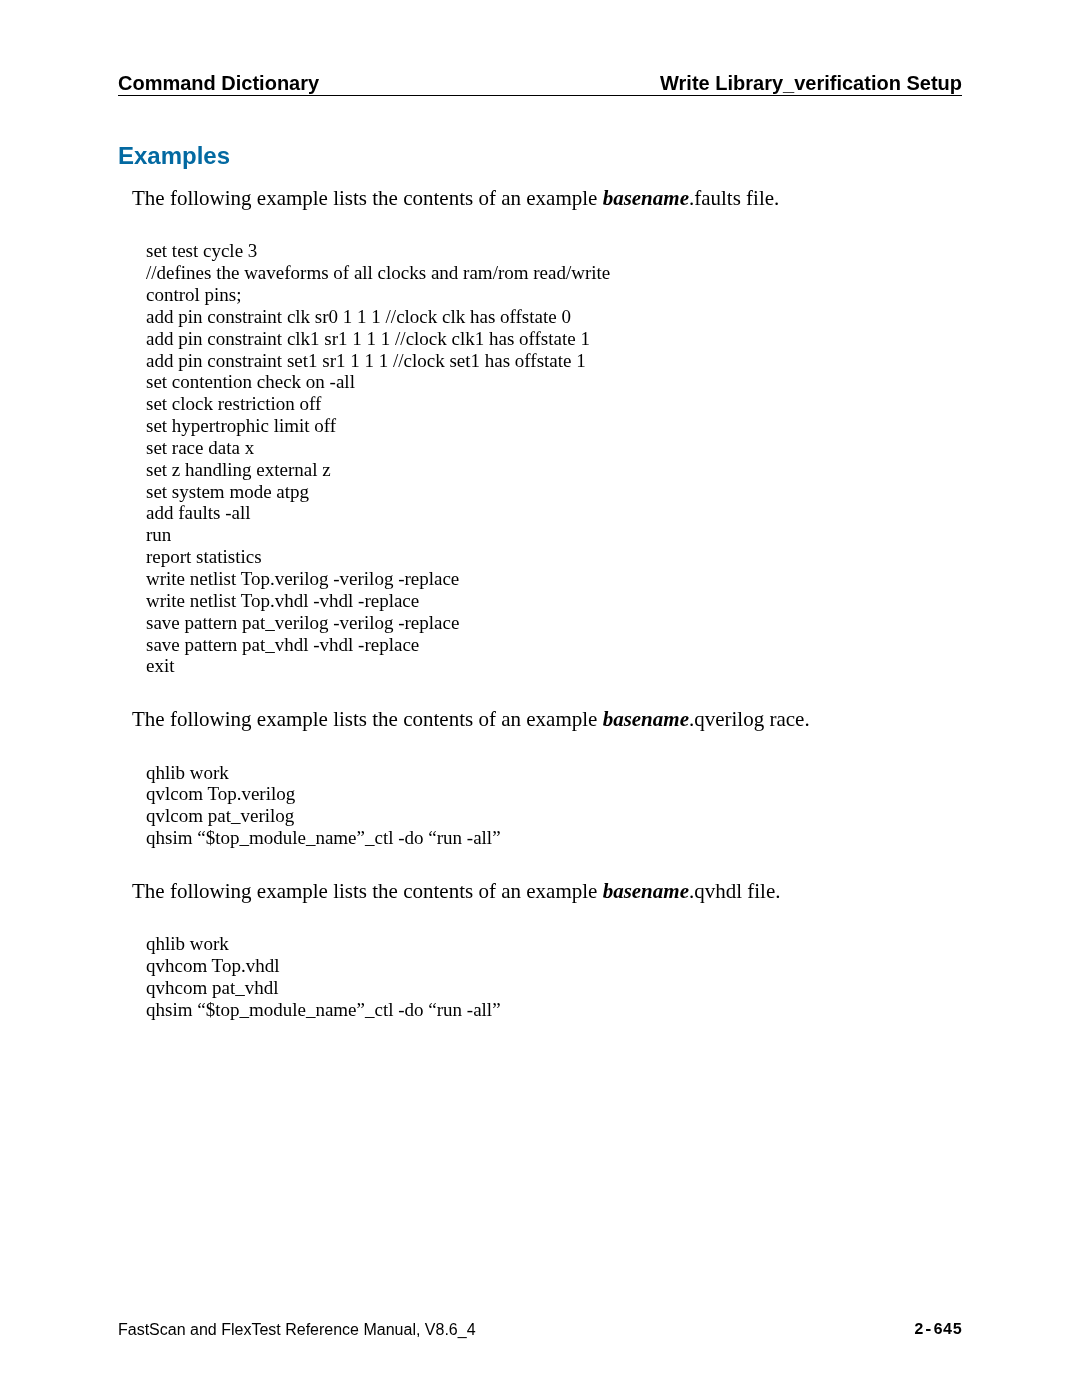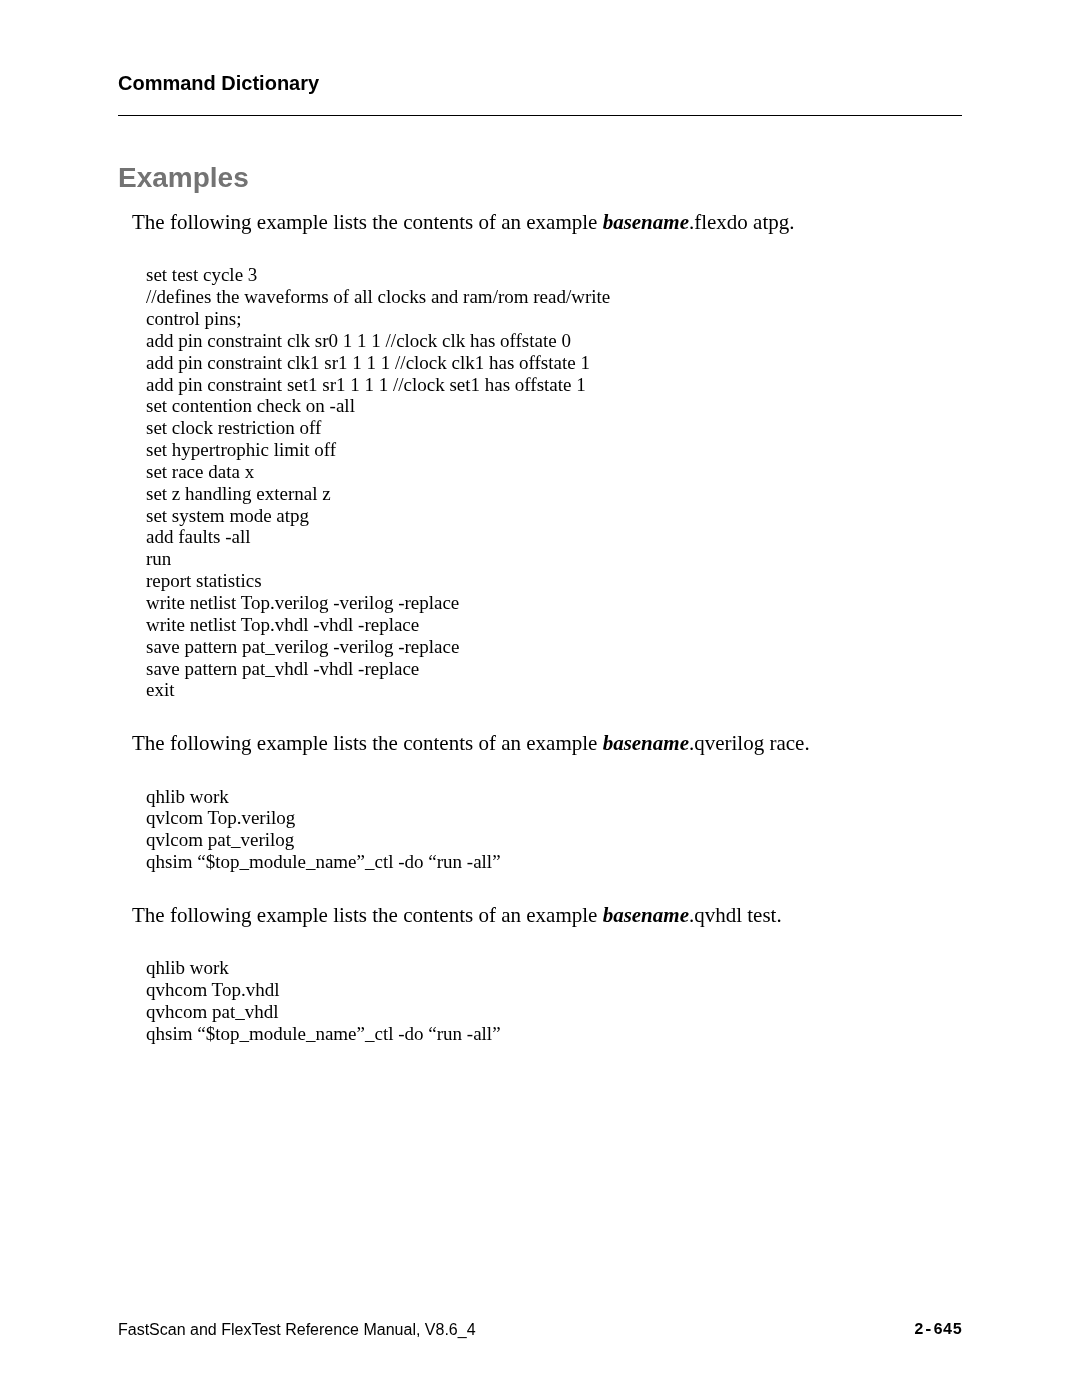--- a/index.html
+++ b/index.html
@@ -16,29 +16,29 @@
     min-height: 1397px;
     padding: 72px 118px 40px 118px;
     position: relative;
   }
   .header {
     display: flex;
     justify-content: space-between;
     font-family: Arial, Helvetica, sans-serif;
     font-weight: bold;
     font-size: 20px;
-    padding-bottom: 20px;
+    padding-bottom: 0;
     border-bottom: 1px solid #000;
     margin-bottom: 46px;
   }
   .section-heading {
     font-family: Arial, Helvetica, sans-serif;
     font-weight: bold;
-    font-size: 28px;
-    color: #737373;
+    font-size: 24px;
+    color: #0369a1;
     margin: 0 0 14px 0;
   }
   .intro {
     font-size: 21px;
     line-height: 1.35;
     margin: 0 0 28px 14px;
   }
   .intro .basename {
     font-weight: bold;
     font-style: italic;
@@ -67,26 +67,27 @@
     font-family: Liberation Mono, monospace;
   }
 </style>
 </head>
 <body>
 
 <div class="page">
 
   <div class="header">
     <span>Command Dictionary</span>
+    <span>Write Library_verification Setup</span>
   </div>
 
   <h2 class="section-heading">Examples</h2>
 
   <p class="intro">
-    <span>The following example lists the contents of an example </span><span class="basename">basename</span><span>.flexdo atpg.</span>
+    <span>The following example lists the contents of an example </span><span class="basename">basename</span><span>.faults file.</span>
   </p>
   <div class="codeblock">set test cycle 3
 //defines the waveforms of all clocks and ram/rom read/write
 control pins;
 add pin constraint clk sr0 1 1 1 //clock clk has offstate 0
 add pin constraint clk1 sr1 1 1 1 //clock clk1 has offstate 1
 add pin constraint set1 sr1 1 1 1 //clock set1 has offstate 1
 set contention check on -all
 set clock restriction off
 set hypertrophic limit off
@@ -104,21 +105,21 @@
 
   <p class="intro">
     <span>The following example lists the contents of an example </span><span class="basename">basename</span><span>.qverilog race.</span>
   </p>
   <div class="codeblock">qhlib work
 qvlcom Top.verilog
 qvlcom pat_verilog
 qhsim “$top_module_name”_ctl -do “run -all”</div>
 
   <p class="intro">
-    <span>The following example lists the contents of an example </span><span class="basename">basename</span><span>.qvhdl test.</span>
+    <span>The following example lists the contents of an example </span><span class="basename">basename</span><span>.qvhdl file.</span>
   </p>
   <div class="codeblock">qhlib work
 qvhcom Top.vhdl
 qvhcom pat_vhdl
 qhsim “$top_module_name”_ctl -do “run -all”</div>
 
   <div class="footer">
     <span>FastScan and FlexTest Reference Manual, V8.6_4</span>
     <span class="pagenum">2-645</span>
   </div>

